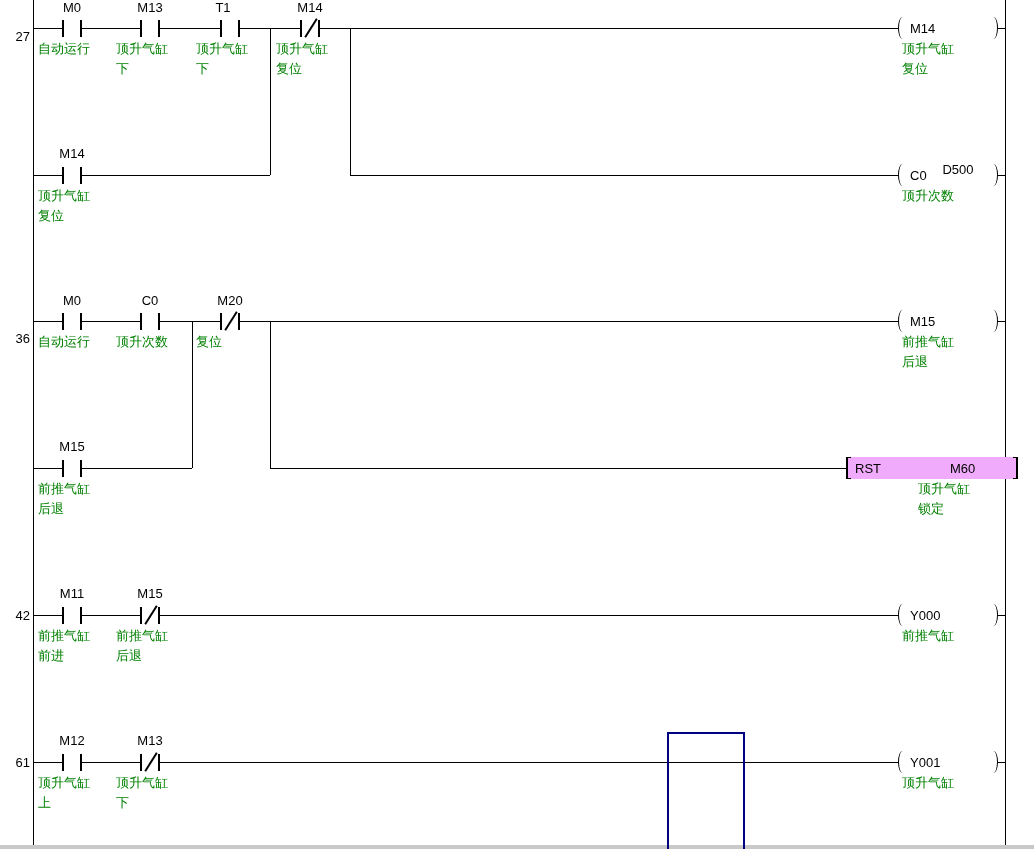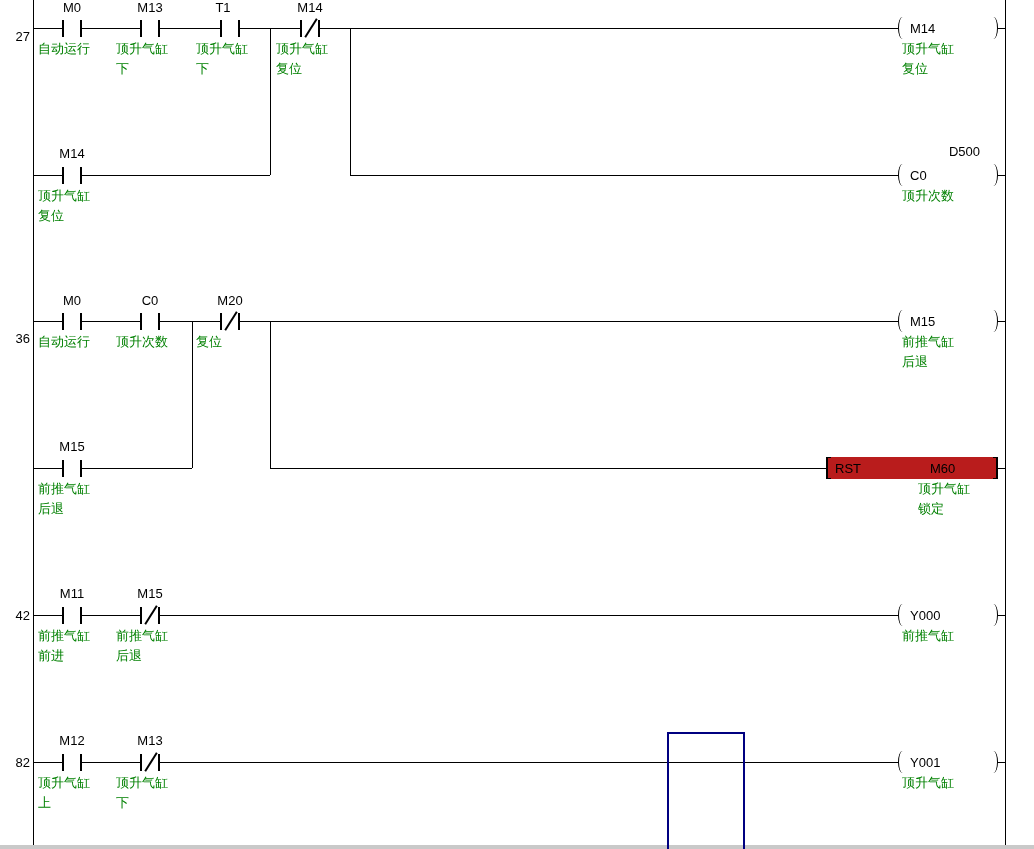--- a/index.html
+++ b/index.html
@@ -28,21 +28,21 @@
   }
   .rung-num {
     position:absolute; left:4px; width:26px; text-align:right;
     font-size:13px; color:#000; z-index:3;
   }
   .coil { position:absolute; width:100px; height:22px; background:#fff; z-index:2; }
   .arc  { position:absolute; top:0; width:9px; height:22px; }
   .arc.l { left:0;  border-left:1px solid #000;  border-radius:50%; }
   .arc.r { right:0; border-right:1px solid #000; border-radius:50%; }
   .coil-label { position:absolute; left:12px; top:4px; font-size:13px; color:#000; }
-  .instr { position:absolute; height:22px; background:#b91c1c; z-index:2; }
+  .instr { position:absolute; height:22px; background:#f0abfc; z-index:2;margin-left:20px; }
   .bracket { position:absolute; top:0; width:5px; height:22px; }
   .bracket.l { left:0;  border-left:2px solid #000;  border-top:1px solid #000; border-bottom:1px solid #000; }
   .bracket.r { right:0; border-right:2px solid #000; border-top:1px solid #000; border-bottom:1px solid #000; }
   .instr-text { position:absolute; top:4px; font-size:13px; color:#000; }
   .cursor-rect { position:absolute; border:2px solid #000080; background:transparent; z-index:4; }
   .bottom-bar { position:absolute; left:0; top:845px; width:1034px; height:4px; background:#c9c9c9; z-index:1; }
 </style>
 </head>
 <body>
 
@@ -97,21 +97,21 @@
     <div>复位</div>
   </div>
 
   <div class="contact" style="left:62px;top:167px"></div>
   <div class="dev-label" style="left:42px;top:146px">M14</div>
   <div class="comment" style="left:38px;top:186px">
     <div>顶升气缸</div>
     <div>复位</div>
   </div>
 
-  <div class="dev-label" style="left:936px;top:144px;width:44px;text-align:right">D500</div>
+  <div class="dev-label" style="left:936px;top:162px;width:44px;text-align:center">D500</div>
   <div class="coil" style="left:898px;top:164px">
     <span class="arc l"></span>
     <span class="coil-label">C0</span>
     <span class="arc r"></span>
   </div>
   <div class="comment" style="left:902px;top:186px">
     <div>顶升次数</div>
   </div>
 
   <div class="rung-num" style="top:331px">36</div>
@@ -190,21 +190,21 @@
 
   <div class="coil" style="left:898px;top:604px">
     <span class="arc l"></span>
     <span class="coil-label">Y000</span>
     <span class="arc r"></span>
   </div>
   <div class="comment" style="left:902px;top:626px">
     <div>前推气缸</div>
   </div>
 
-  <div class="rung-num" style="top:755px">82</div>
+  <div class="rung-num" style="top:755px">61</div>
   <div class="wire-h" style="left:33px;top:762px;width:972px"></div>
 
   <div class="contact" style="left:62px;top:754px"></div>
   <div class="dev-label" style="left:42px;top:733px">M12</div>
   <div class="comment" style="left:38px;top:773px">
     <div>顶升气缸</div>
     <div>上</div>
   </div>
 
   <div class="contact" style="left:140px;top:754px">

